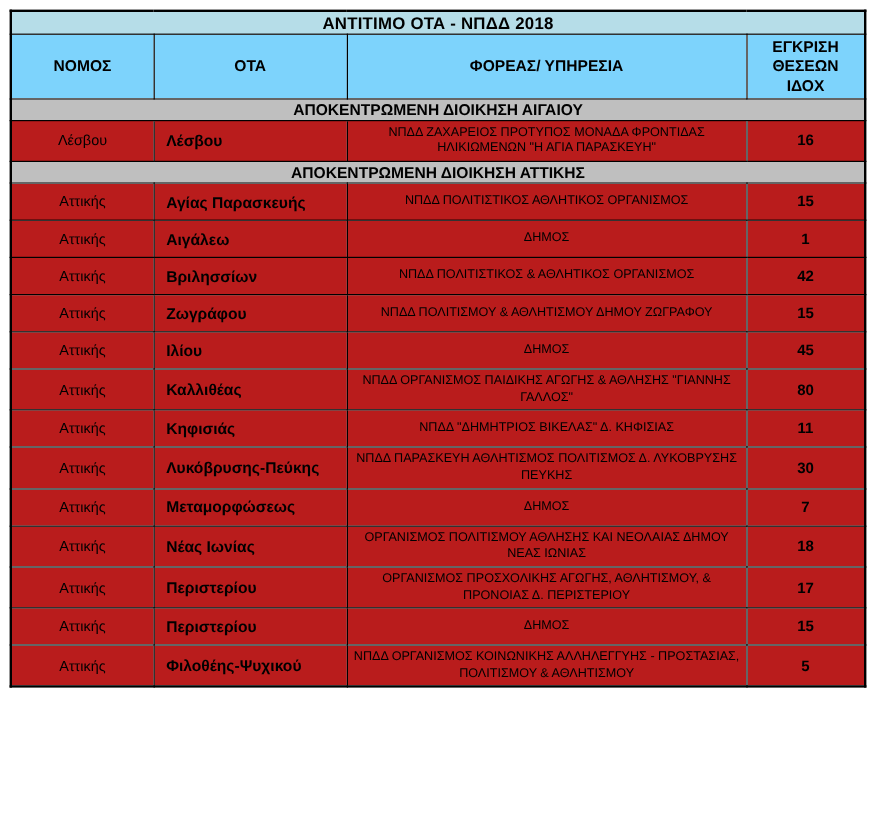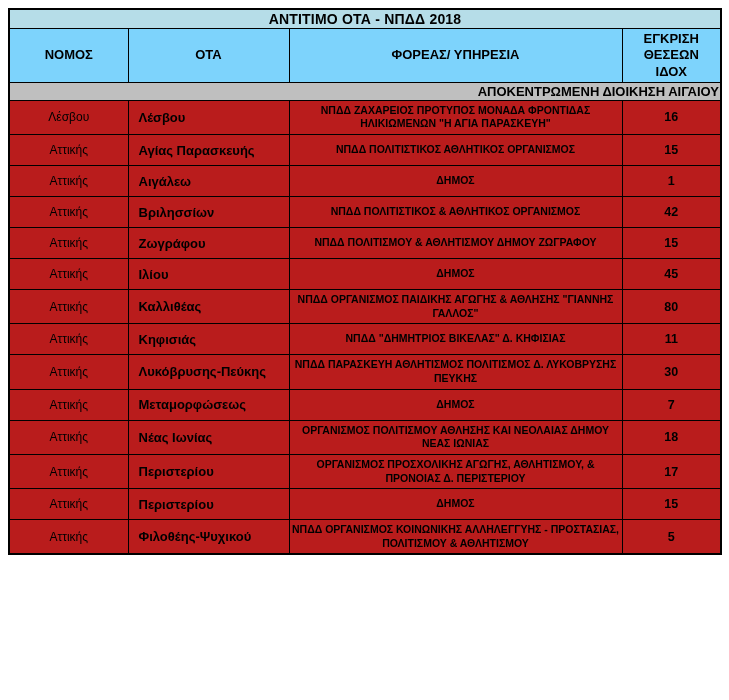--- a/index.html
+++ b/index.html
@@ -49,39 +49,39 @@
     text-align: center;
     height: 49px;
     padding: 2px 4px;
     line-height: 1.25;
     margin-top: 16px;
   }
   .section-cell {
     background: #bfbfbf;
     font-weight: bold;
     font-size: 13px;
-    text-align: right;
+    text-align: center;
     height: 14px;
   }
   tr.data-row { height: 31px; background: #b91c1c; }
   td.nomos {
     text-align: center;
     font-weight: normal;
     font-size: 12px;
     padding: 2px 4px;
   }
   td.ota {
     text-align: left;
     font-weight: bold;
     font-size: 13px;
     padding: 2px 4px 2px 10px;
   }
   td.foreas {
     text-align: center;
-    font-weight: bold;
+    font-weight: normal;
     font-size: 10.5px;
     line-height: 1.3;
     padding: 3px 1px;
   }
   td.idox {
     text-align: center;
     font-weight: bold;
     font-size: 12.5px;
     padding: 2px 8px;
   }
@@ -111,20 +111,23 @@
     <tbody id="table-body">
         <tr>
           <td colspan="4" class="section-cell">ΑΠΟΚΕΝΤΡΩΜΕΝΗ ΔΙΟΙΚΗΣΗ ΑΙΓΑΙΟΥ</td>
         </tr>
         <tr class="data-row">
           <td class="nomos">Λέσβου</td>
           <td class="ota">Λέσβου</td>
           <td class="foreas">ΝΠΔΔ ΖΑΧΑΡΕΙΟΣ ΠΡΟΤΥΠΟΣ ΜΟΝΑΔΑ ΦΡΟΝΤΙΔΑΣ ΗΛΙΚΙΩΜΕΝΩΝ "Η ΑΓΙΑ ΠΑΡΑΣΚΕΥΗ"</td>
           <td class="idox">16</td>
         </tr>
+        <tr>
+          <td colspan="4" class="section-cell">ΑΠΟΚΕΝΤΡΩΜΕΝΗ ΔΙΟΙΚΗΣΗ ΑΤΤΙΚΗΣ</td>
+        </tr>
         <tr class="data-row">
           <td class="nomos">Αττικής</td>
           <td class="ota">Αγίας Παρασκευής</td>
           <td class="foreas">ΝΠΔΔ ΠΟΛΙΤΙΣΤΙΚΟΣ ΑΘΛΗΤΙΚΟΣ ΟΡΓΑΝΙΣΜΟΣ</td>
           <td class="idox">15</td>
         </tr>
         <tr class="data-row">
           <td class="nomos">Αττικής</td>
           <td class="ota">Αιγάλεω</td>
           <td class="foreas">ΔΗΜΟΣ</td>

